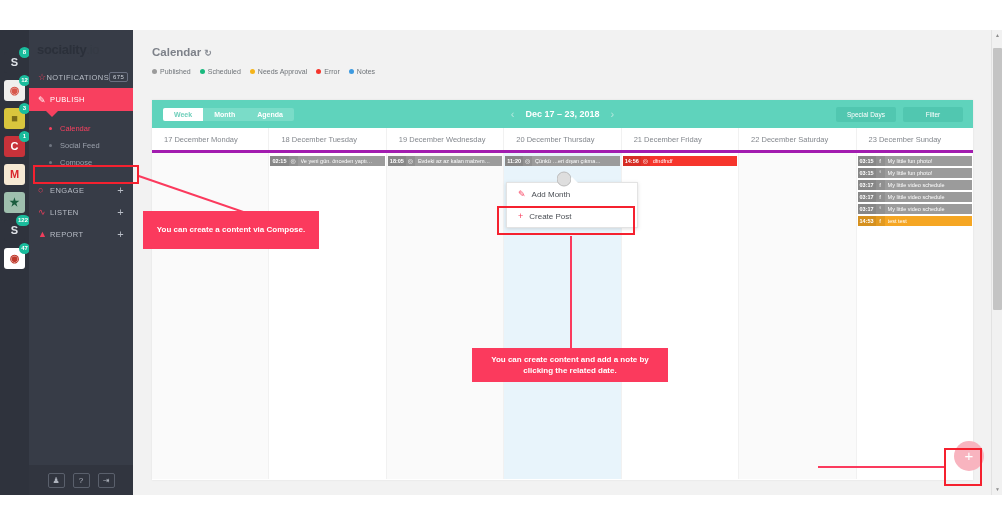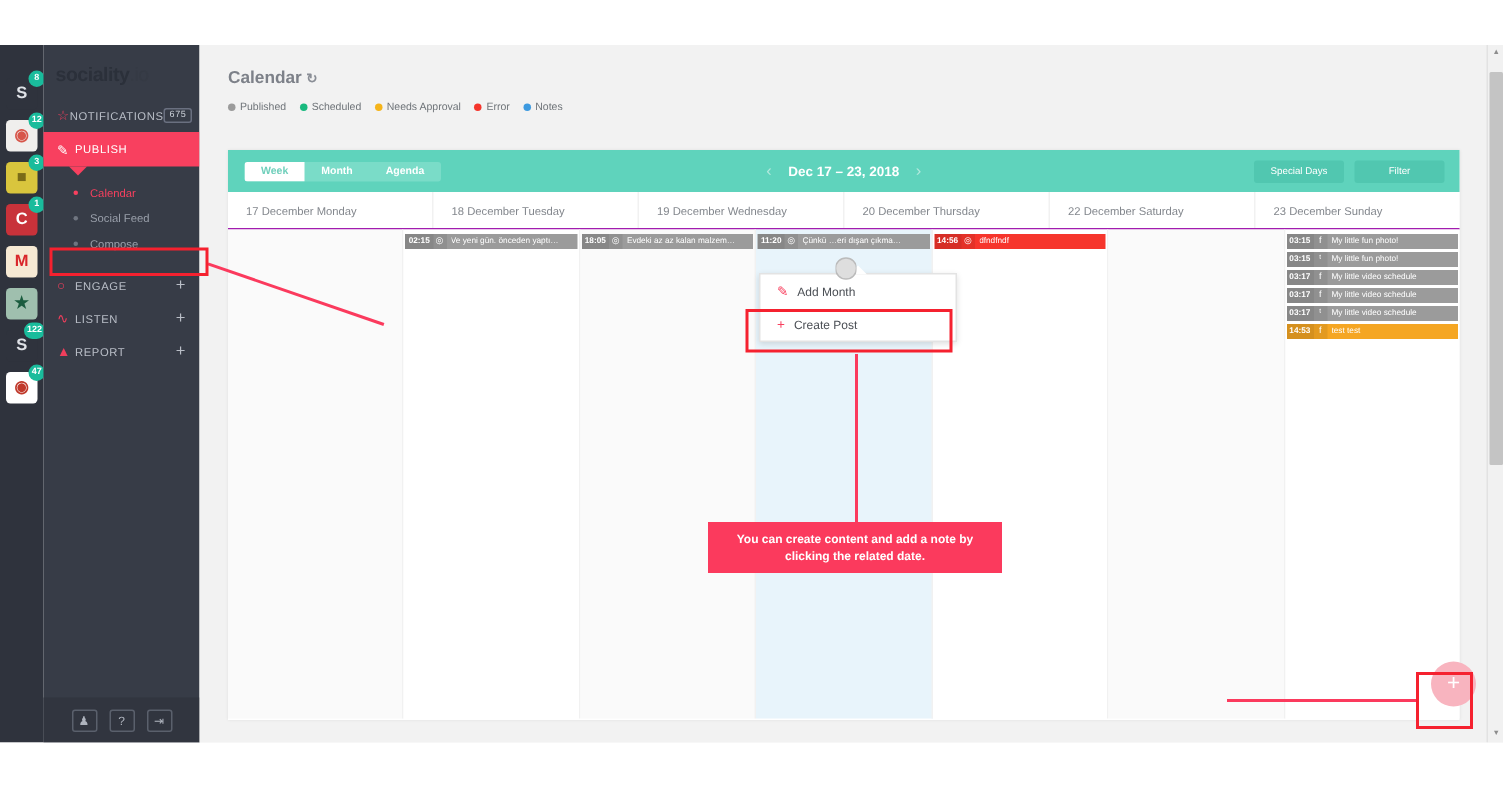--- a/index.html
+++ b/index.html
@@ -233,21 +233,21 @@
     padding: 4px 0;
     width: 60px;
     text-align: center;
     border-radius: 2px;
   }
 
   
   .day-head {
     display: flex;
     height: 25px;
-    border-bottom: 1px solid #a21caf;
+    border-bottom: 3px solid #a21caf;
     background: #ffffff;
   }
   .day-head > div {
     flex: 1;
     font-size: 7.5px;
     color: #83878d;
     display: flex; align-items: center;
     padding-left: 12px;
     border-right: 1px solid #f1f1f1;
   }
@@ -536,20 +536,21 @@
             <div class="tb-btn">Special Days</div>
             <div class="tb-btn">Filter</div>
           </div>
         </div>
 
         <div class="day-head">
           <div>17 December Monday</div>
           <div>18 December Tuesday</div>
           <div>19 December Wednesday</div>
           <div>20 December Thursday</div>
+          <div>21 December Friday</div>
           <div>22 December Saturday</div>
           <div>23 December Sunday</div>
         </div>
 
         <div class="day-body">
 
           <div class="daycol alt"></div>
 
           <div class="daycol">
             <div class="evt published">
@@ -642,20 +643,23 @@
     </div>
     <div class="pop-item">
       <span class="pic">+</span>
       <span>Create Post</span>
     </div>
   </div>
 
   <div class="hlbox" style="left:33px; top:165px; width:106px; height:19px;"></div>
 
   <div class="connector" style="left:139px; top:175px; width:124px; height:1.5px; transform: rotate(19deg);"></div>
+  <div class="ann" style="left:143px; top:211px; width:176px; height:38px;">
+    <span>You can create a content via Compose.</span>
+  </div>
 
   <div class="hlbox" style="left:497px; top:206px; width:138px; height:29px;"></div>
 
   <div class="connector" style="left:570px; top:236px; width:1.5px; height:113px;"></div>
   <div class="ann" style="left:472px; top:348px; width:196px; height:34px;">
     <span>You can create content and add a note by clicking the related date.</span>
   </div>
 
   <div class="connector" style="left:818px; top:466px; width:128px; height:1.5px;"></div>
   <div class="hlbox" style="left:944px; top:448px; width:38px; height:38px;"></div>

